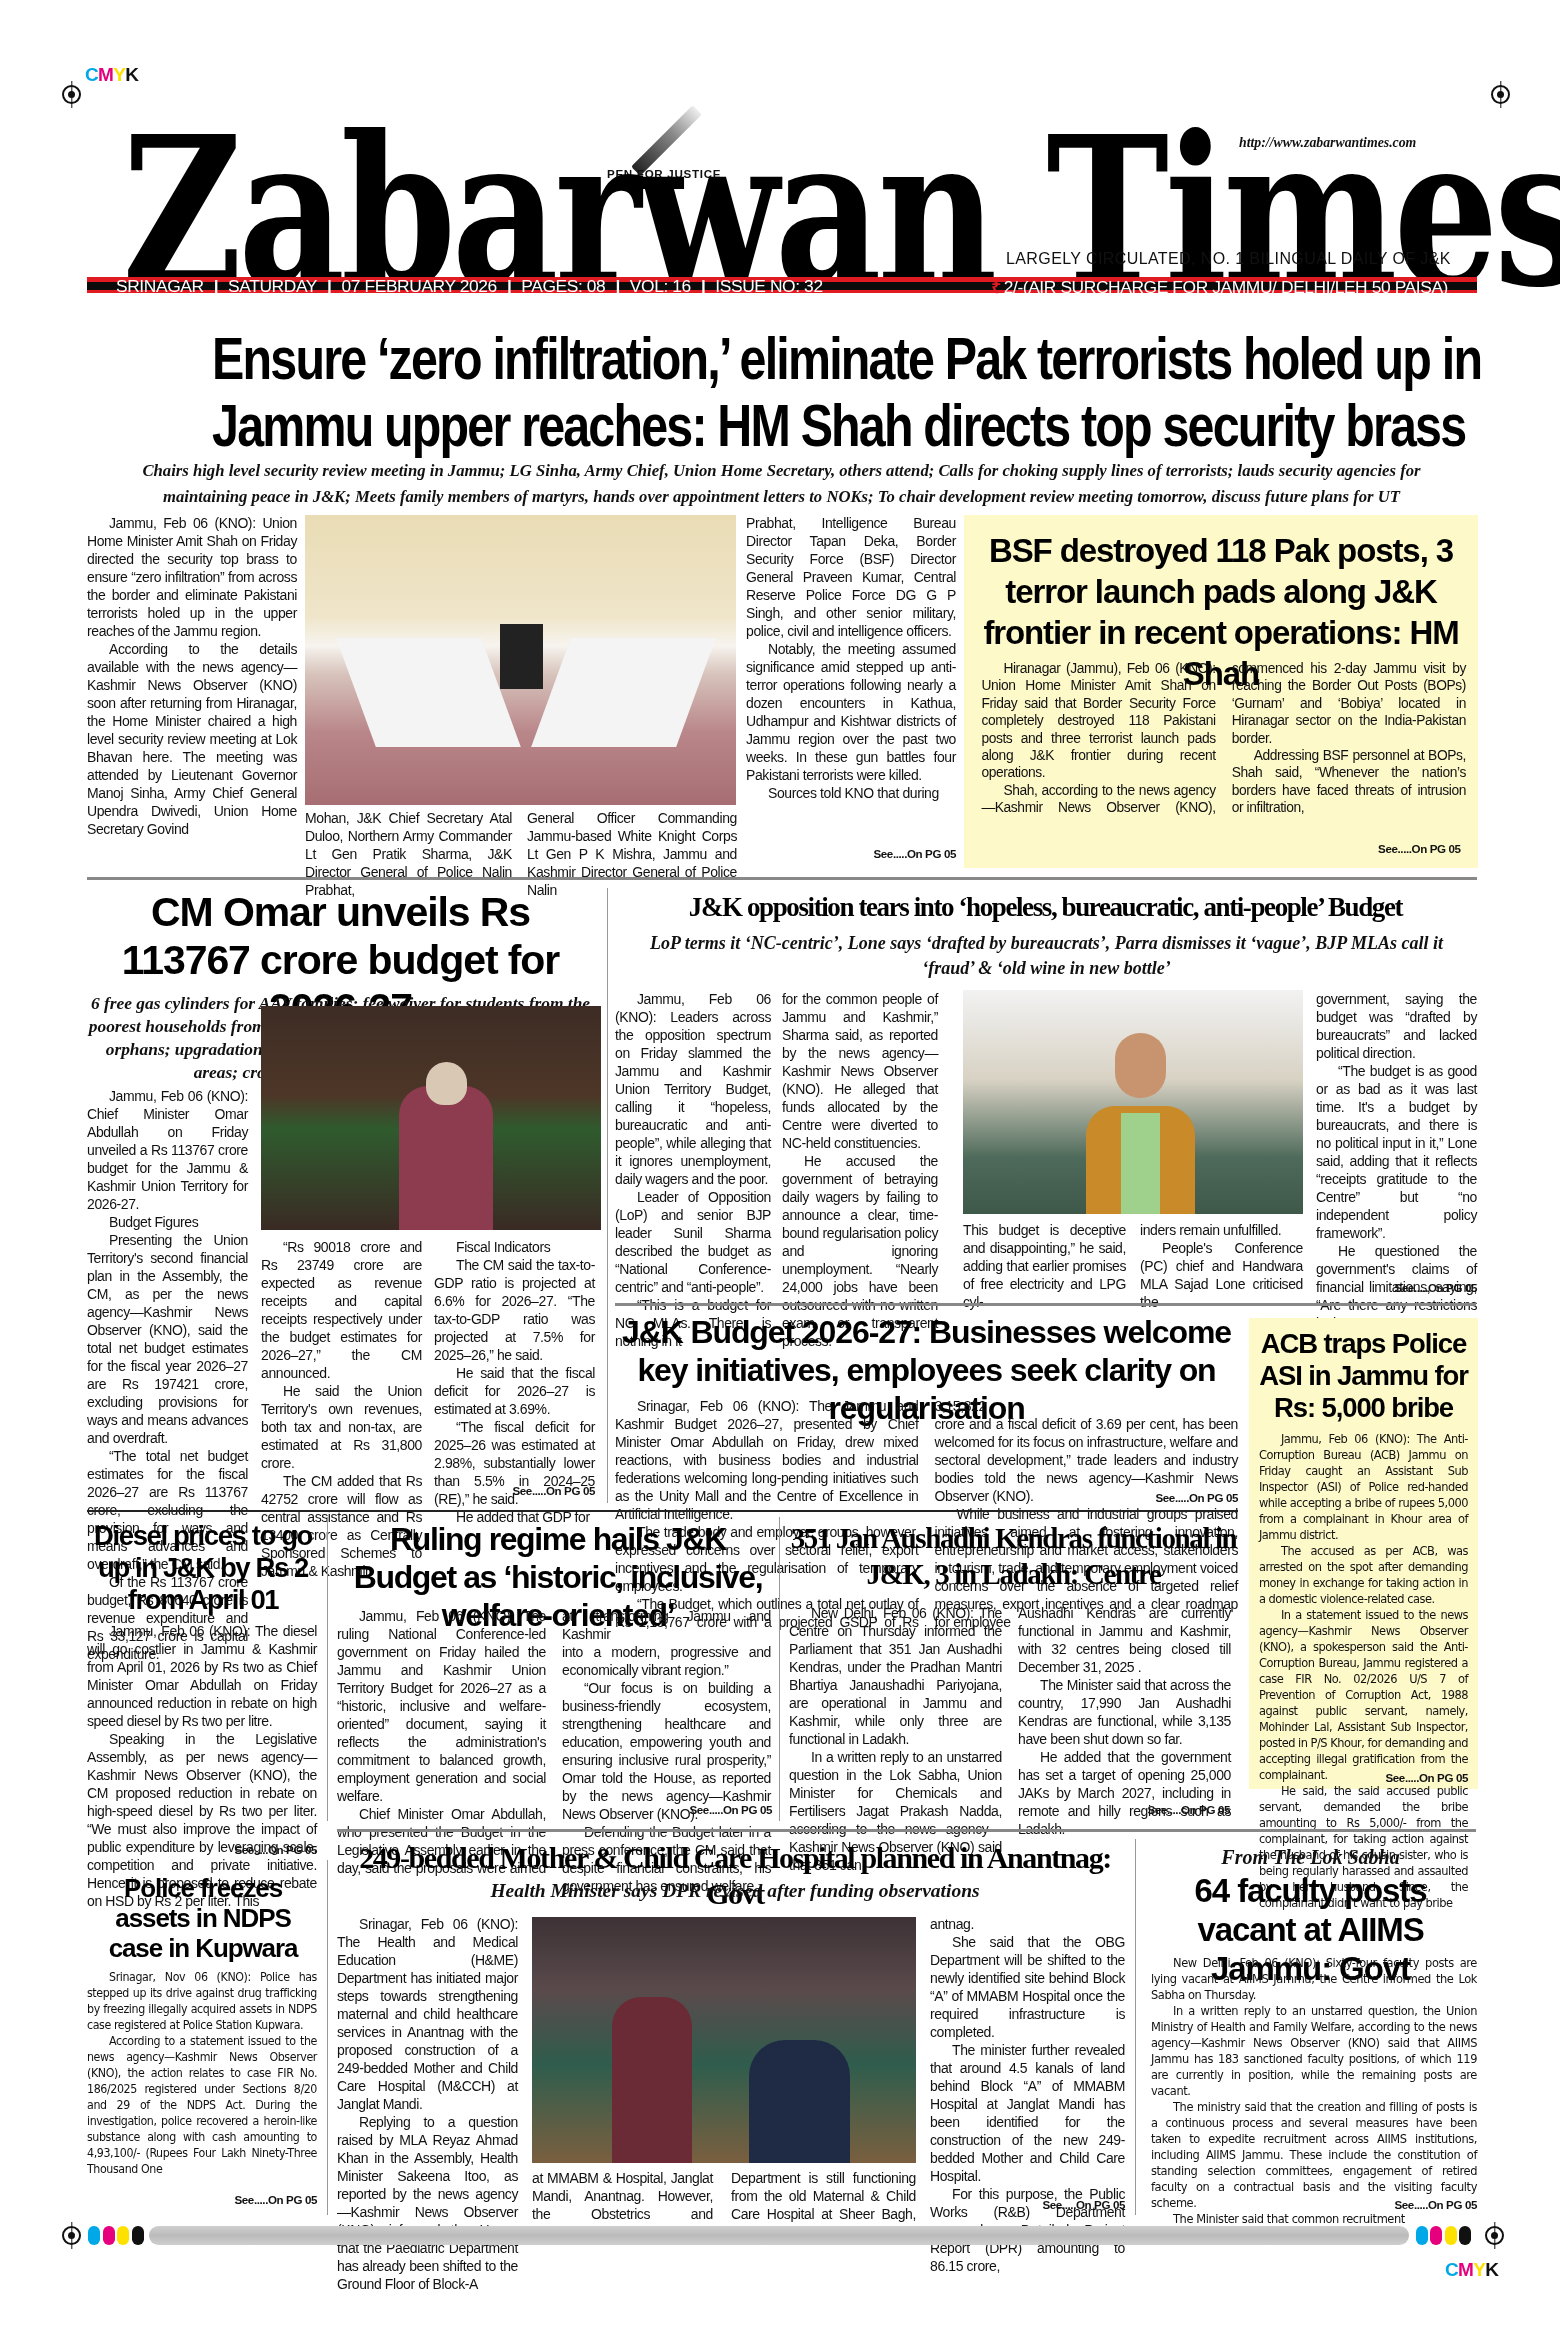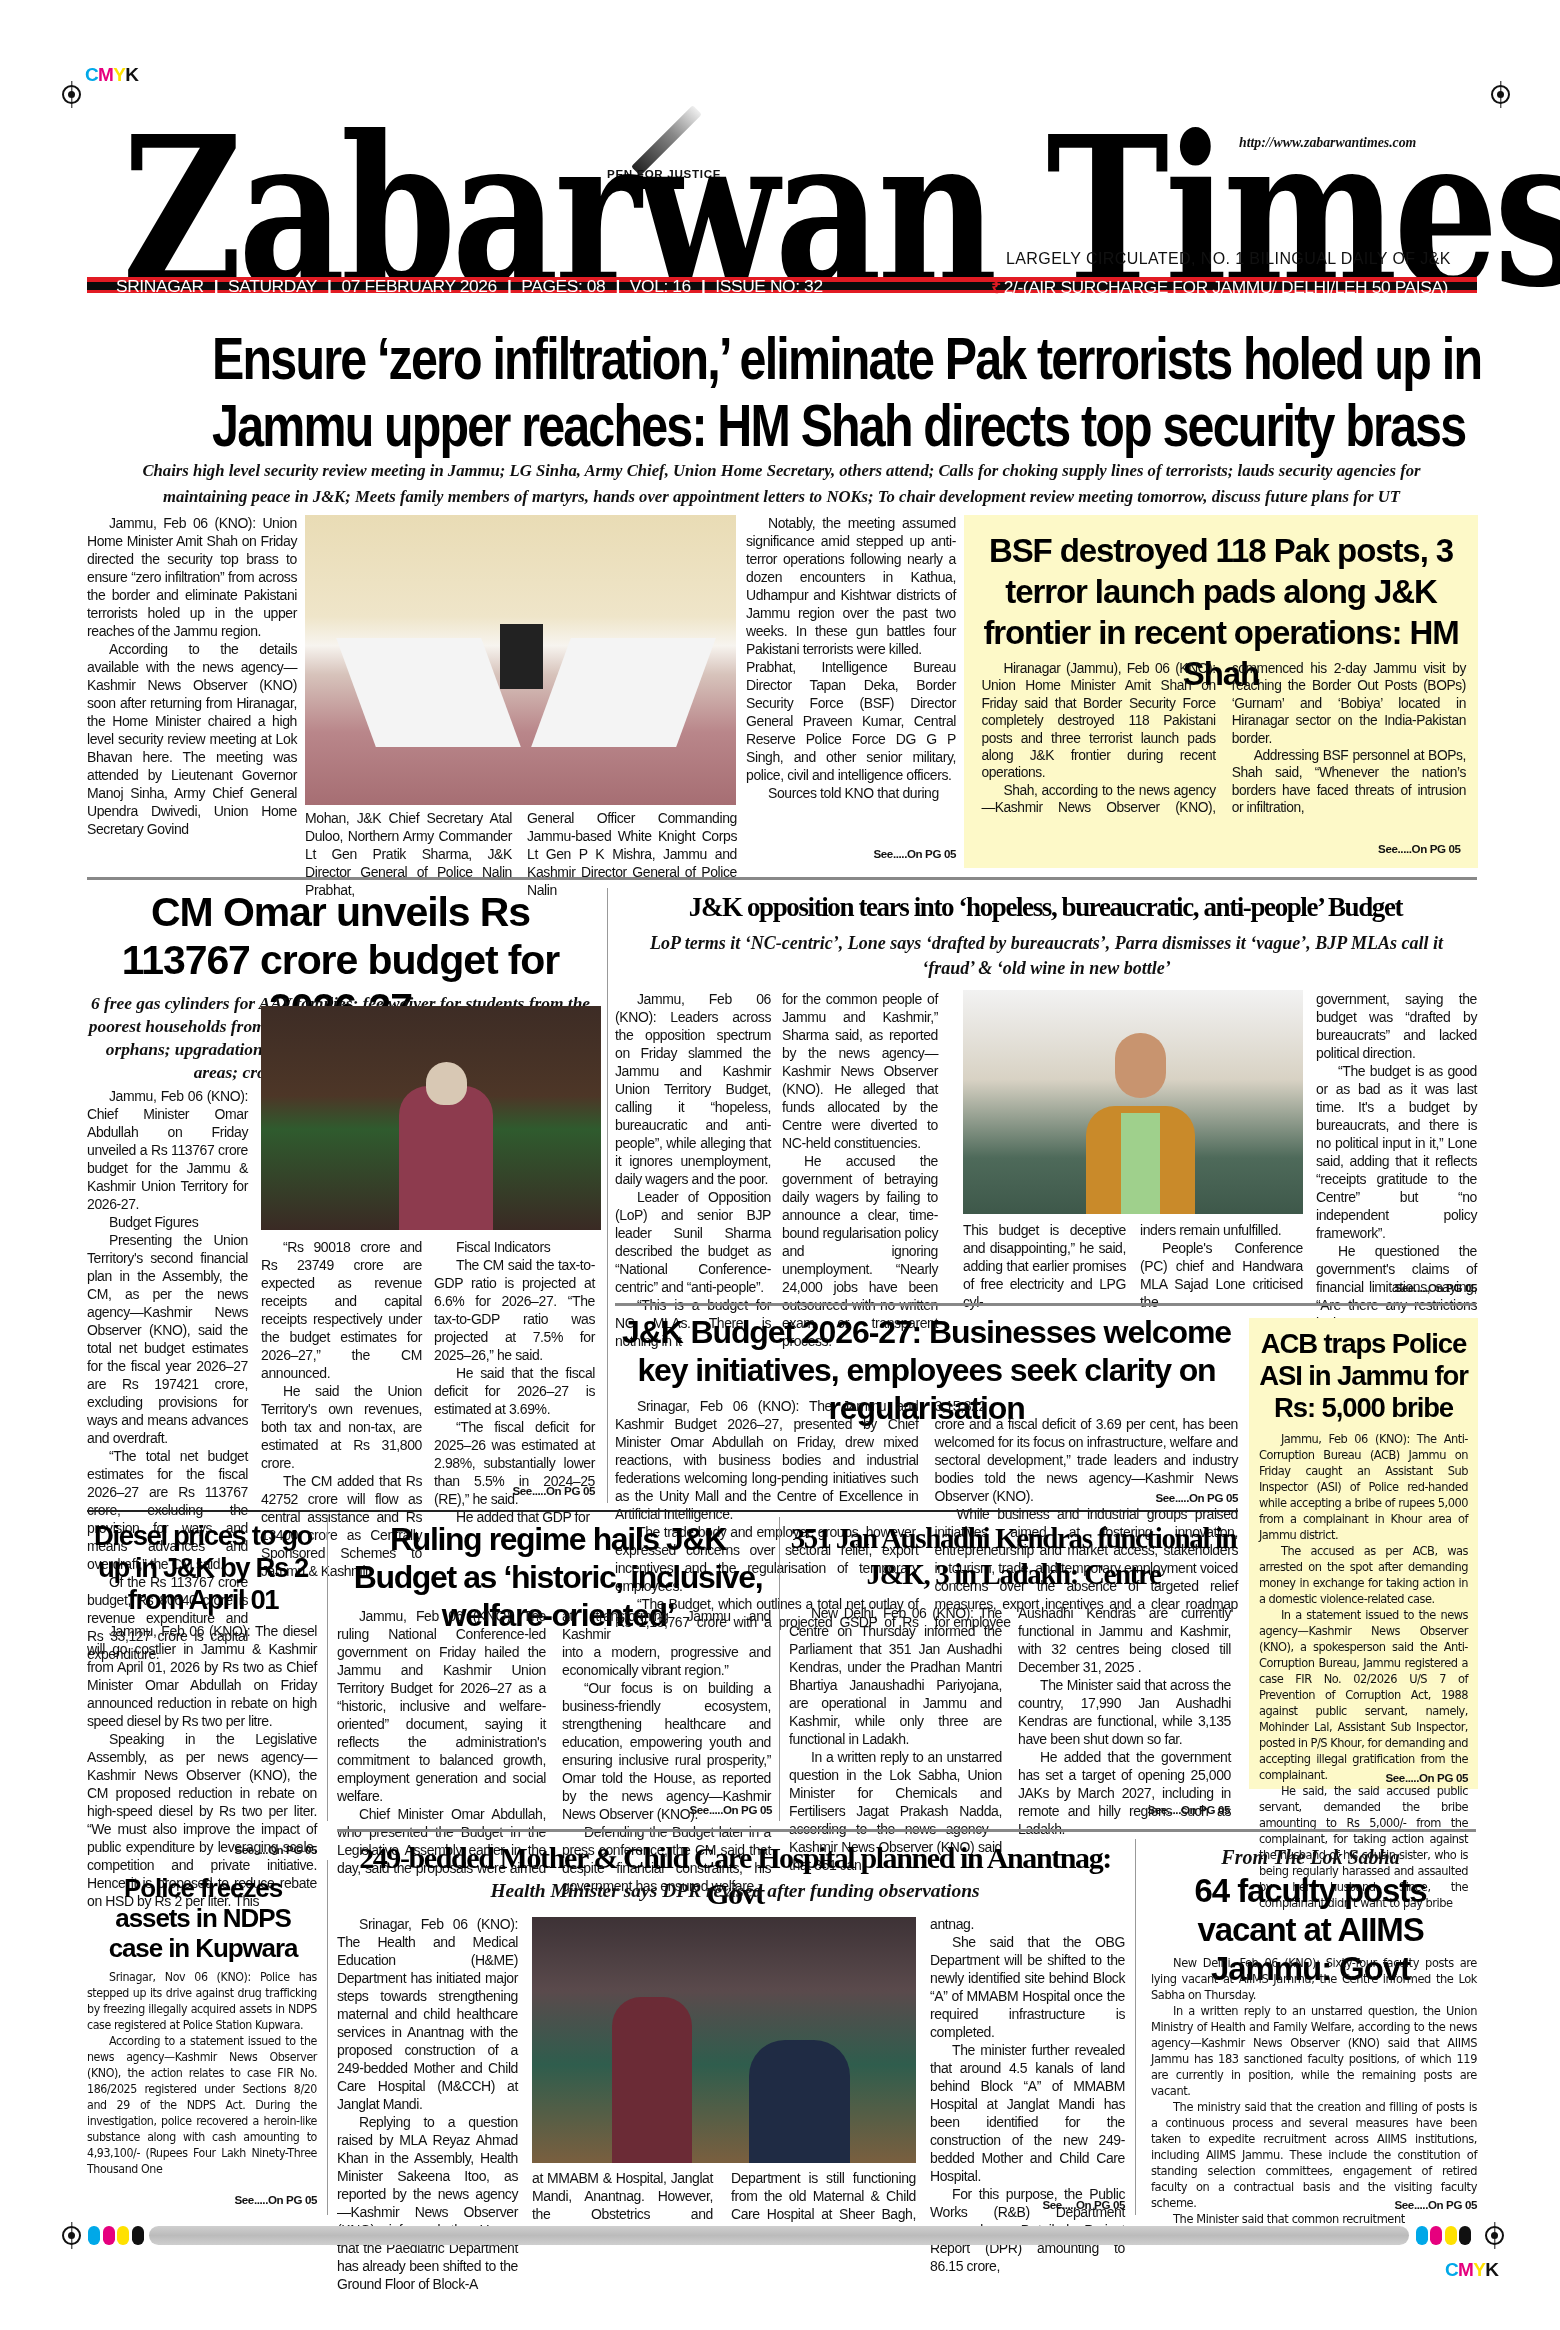--- a/index.html
+++ b/index.html
@@ -84,22 +84,22 @@
   <p>According to the details available with the news agency—Kashmir News Observer (KNO) soon after returning from Hiranagar, the Home Minister chaired a high level security review meeting at Lok Bhavan here. The meeting was attended by Lieutenant Governor Manoj Sinha, Army Chief General Upendra Dwivedi, Union Home Secretary Govind</p>
 </div>
 <div class="photo" style="left:305px;top:515px;width:431px;height:290px;background:linear-gradient(180deg,#e9dcb5 0%,#efe5c9 35%,#f7f4ef 45%,#d7c3bb 55%,#b9868a 75%,#a66e73 100%);">
   <div style="position:absolute;left:195px;top:109px;width:43px;height:65px;background:#222;"></div>
   <div style="position:absolute;left:51px;top:123px;width:145px;height:109px;background:#f4f4f4;transform:skewX(20deg);"></div>
   <div style="position:absolute;left:246px;top:123px;width:145px;height:109px;background:#f4f4f4;transform:skewX(-20deg);"></div>
 </div>
 <div class="abs body" style="left:305px;width:207px;top:809px;">Mohan, J&amp;K Chief Secretary Atal Duloo, Northern Army Commander Lt Gen Pratik Sharma, J&amp;K Director General of Police Nalin Prabhat,</div>
 <div class="abs body" style="left:527px;width:210px;top:809px;">General Officer Commanding Jammu-based White Knight Corps Lt Gen P K Mishra, Jammu and Kashmir Director General of Police Nalin</div>
 <div class="abs body" style="left:746px;width:210px;top:514px;">
+  <p style="text-indent:0">Prabhat, Intelligence Bureau Director Tapan Deka, Border Security Force (BSF) Director General Praveen Kumar, Central Reserve Police Force DG G P Singh, and other senior military, police, civil and intelligence officers.</p>
   <p>Notably, the meeting assumed significance amid stepped up anti-terror operations following nearly a dozen encounters in Kathua, Udhampur and Kishtwar districts of Jammu region over the past two weeks. In these gun battles four Pakistani terrorists were killed.</p>
-  <p style="text-indent:0">Prabhat, Intelligence Bureau Director Tapan Deka, Border Security Force (BSF) Director General Praveen Kumar, Central Reserve Police Force DG G P Singh, and other senior military, police, civil and intelligence officers.</p>
   <p>Sources told KNO that during</p>
 </div>
 <div class="abs see" style="left:746px;width:210px;top:847px;">See.....On PG 05</div>
 
 <div class="box-yellow" style="left:964px;top:515px;width:514px;height:353px;">
   <div class="hl-sans" style="position:absolute;left:17.4px;right:17.4px;top:14.5px;font-size:33px;line-height:41px;">BSF destroyed 118 Pak posts, 3 terror launch pads along J&amp;K frontier in recent operations: HM Shah</div>
   <div class="body cols2" style="position:absolute;left:17.4px;right:12px;top:145px;font-size:13.8px;line-height:17.4px;">
     <p>Hiranagar (Jammu), Feb 06 (KNO): Union Home Minister Amit Shah on Friday said that Border Security Force completely destroyed 118 Pakistani posts and three terrorist launch pads along J&amp;K frontier during recent operations.</p>
     <p>Shah, according to the news agency—Kashmir News Observer (KNO), commenced his 2-day Jammu visit by reaching the Border Out Posts (BOPs) ‘Gurnam’ and ‘Bobiya’ located in Hiranagar sector on the India-Pakistan border.</p>
     <p>Addressing BSF personnel at BOPs, Shah said, “Whenever the nation’s borders have faced threats of intrusion or infiltration,</p>

